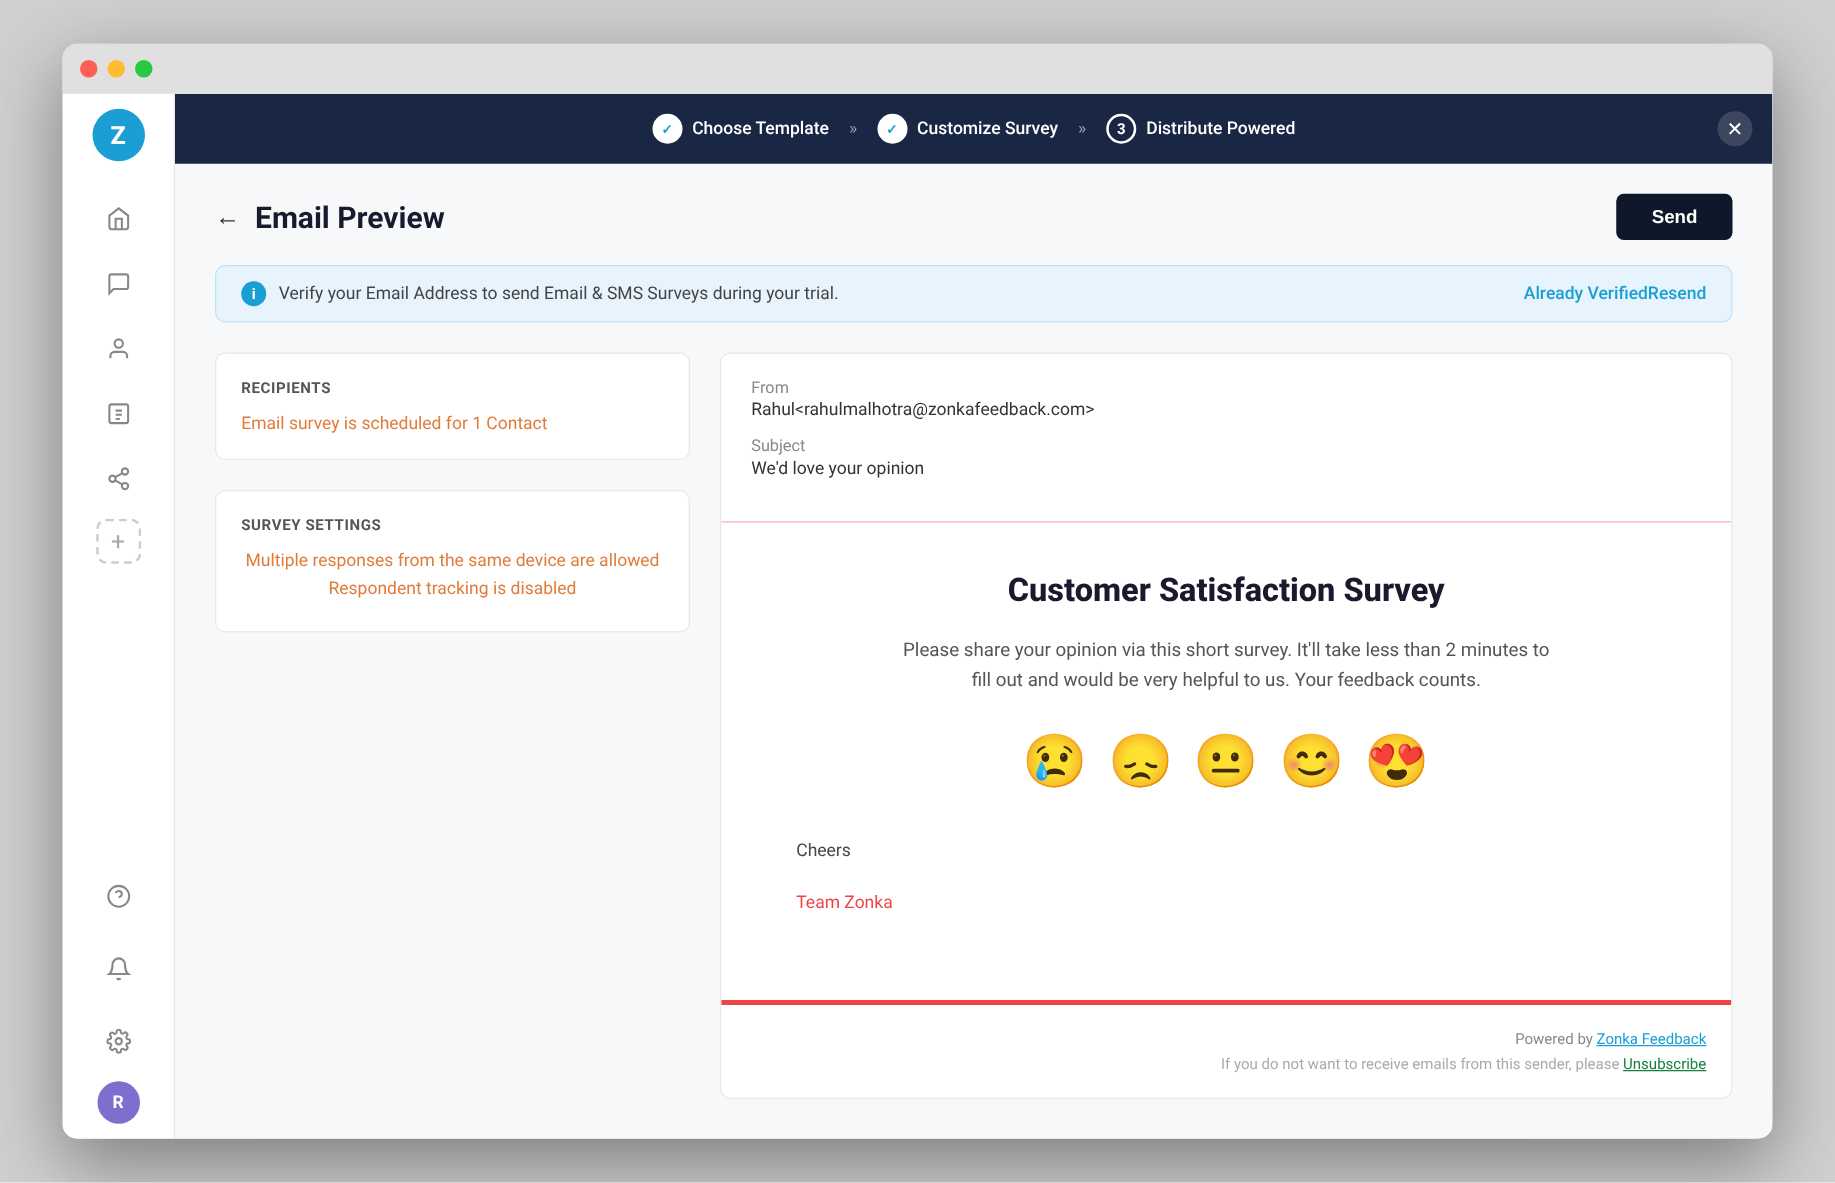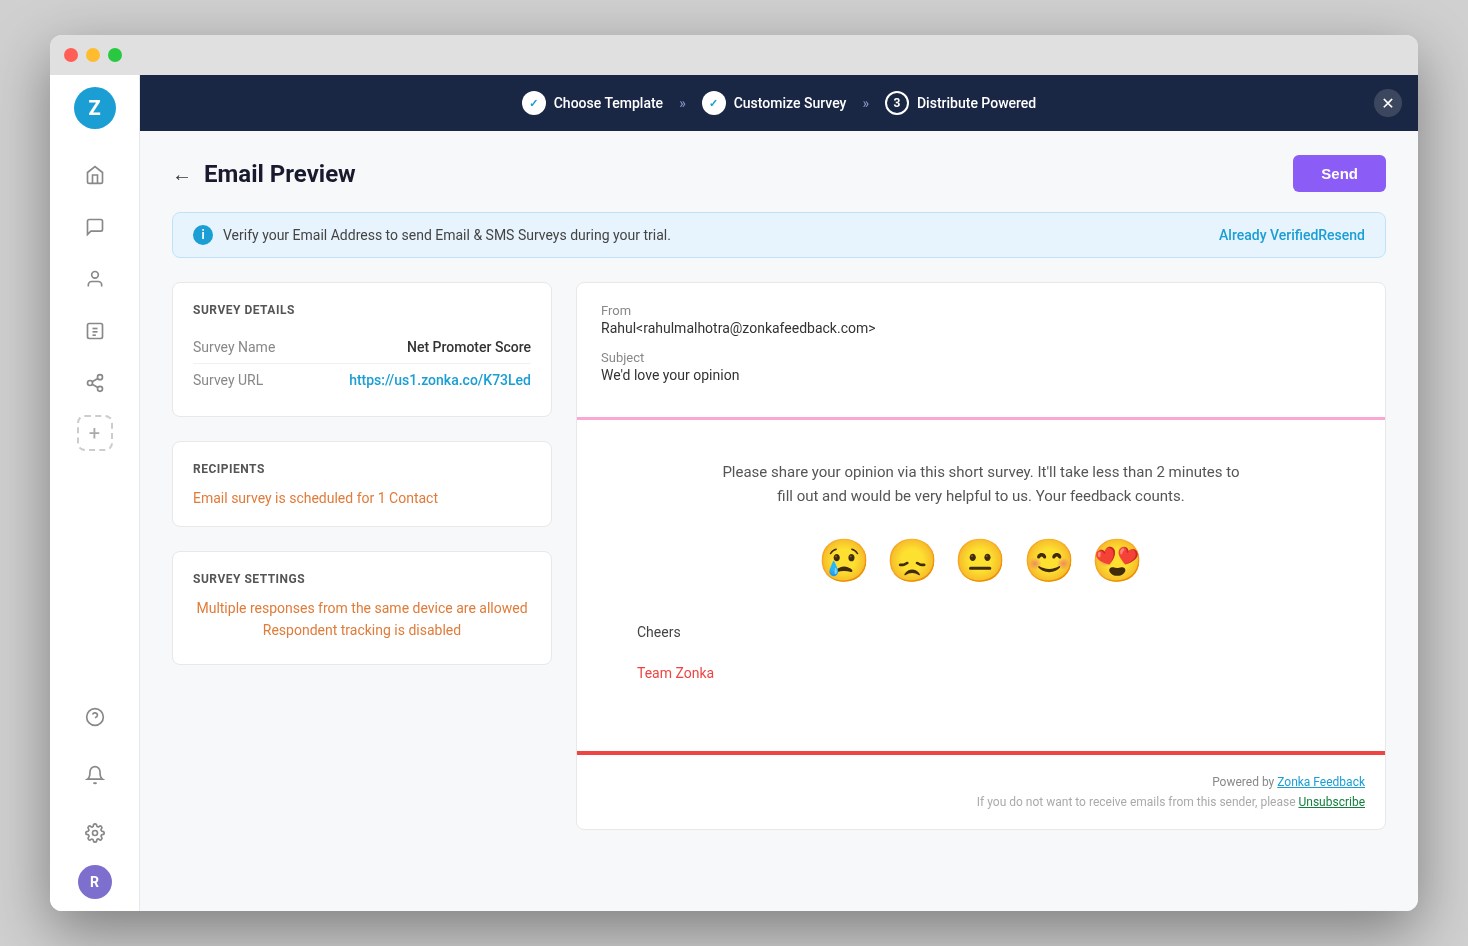--- a/index.html
+++ b/index.html
@@ -188,21 +188,21 @@
       font-size: 20px;
       cursor: pointer;
       text-decoration: none;
     }
     .page-title {
       font-size: 24px;
       font-weight: 700;
       color: #1a1a2e;
     }
     .send-btn {
-      background: #8b5cf6;
+      background: #0f172a;
       color: white;
       border: none;
       border-radius: 6px;
       padding: 10px 28px;
       font-size: 15px;
       font-weight: 600;
       cursor: pointer;
     }
     
     .alert-banner {
@@ -302,21 +302,21 @@
     
     .right-panel {
       flex: 1;
       background: white;
       border-radius: 8px;
       border: 1px solid #e8e8e8;
       overflow: hidden;
     }
     .email-header-section {
       padding: 20px 24px;
-      border-bottom: 3px solid #f9a8d4;
+      border-bottom: 1px solid #f9a8d4;
     }
     .email-field {
       margin-bottom: 14px;
     }
     .email-field-label {
       color: #888;
       font-size: 13px;
       margin-bottom: 2px;
     }
     .email-field-value {
@@ -516,31 +516,20 @@
           <div class="alert-actions">
             <a class="alert-link">Already Verified</a>
             <a class="alert-link">Resend</a>
           </div>
         </div>
 
         <div class="two-col">
 
           <div class="left-panel">
 
-            <div class="panel-section">
-              <div class="section-title">SURVEY DETAILS</div>
-              <div class="detail-row">
-                <span class="detail-label">Survey Name</span>
-                <span class="detail-value">Net Promoter Score</span>
-              </div>
-              <div class="detail-row">
-                <span class="detail-label">Survey URL</span>
-                <span class="detail-value link">https://us1.zonka.co/K73Led</span>
-              </div>
-            </div>
 
             <div class="panel-section">
               <div class="section-title">RECIPIENTS</div>
               <p class="recipients-text">Email survey is scheduled for 1 Contact</p>
             </div>
 
             <div class="panel-section">
               <div class="section-title">SURVEY SETTINGS</div>
               <p class="settings-item">Multiple responses from the same device are allowed</p>
               <p class="settings-item">Respondent tracking is disabled</p>
@@ -554,20 +543,21 @@
                 <div class="email-field-label">From</div>
                 <div class="email-field-value">Rahul&lt;rahulmalhotra@zonkafeedback.com&gt;</div>
               </div>
               <div class="email-field">
                 <div class="email-field-label">Subject</div>
                 <div class="email-field-value">We'd love your opinion</div>
               </div>
             </div>
 
             <div class="email-body">
+              <h2 class="email-survey-title">Customer Satisfaction Survey</h2>
               <p class="email-survey-desc">Please share your opinion via this short survey. It'll take less than 2 minutes to fill out and would be very helpful to us. Your feedback counts.</p>
 
               <div class="emoji-row">
                 <span>😢</span>
                 <span>😞</span>
                 <span>😐</span>
                 <span>😊</span>
                 <span>😍</span>
               </div>
 

